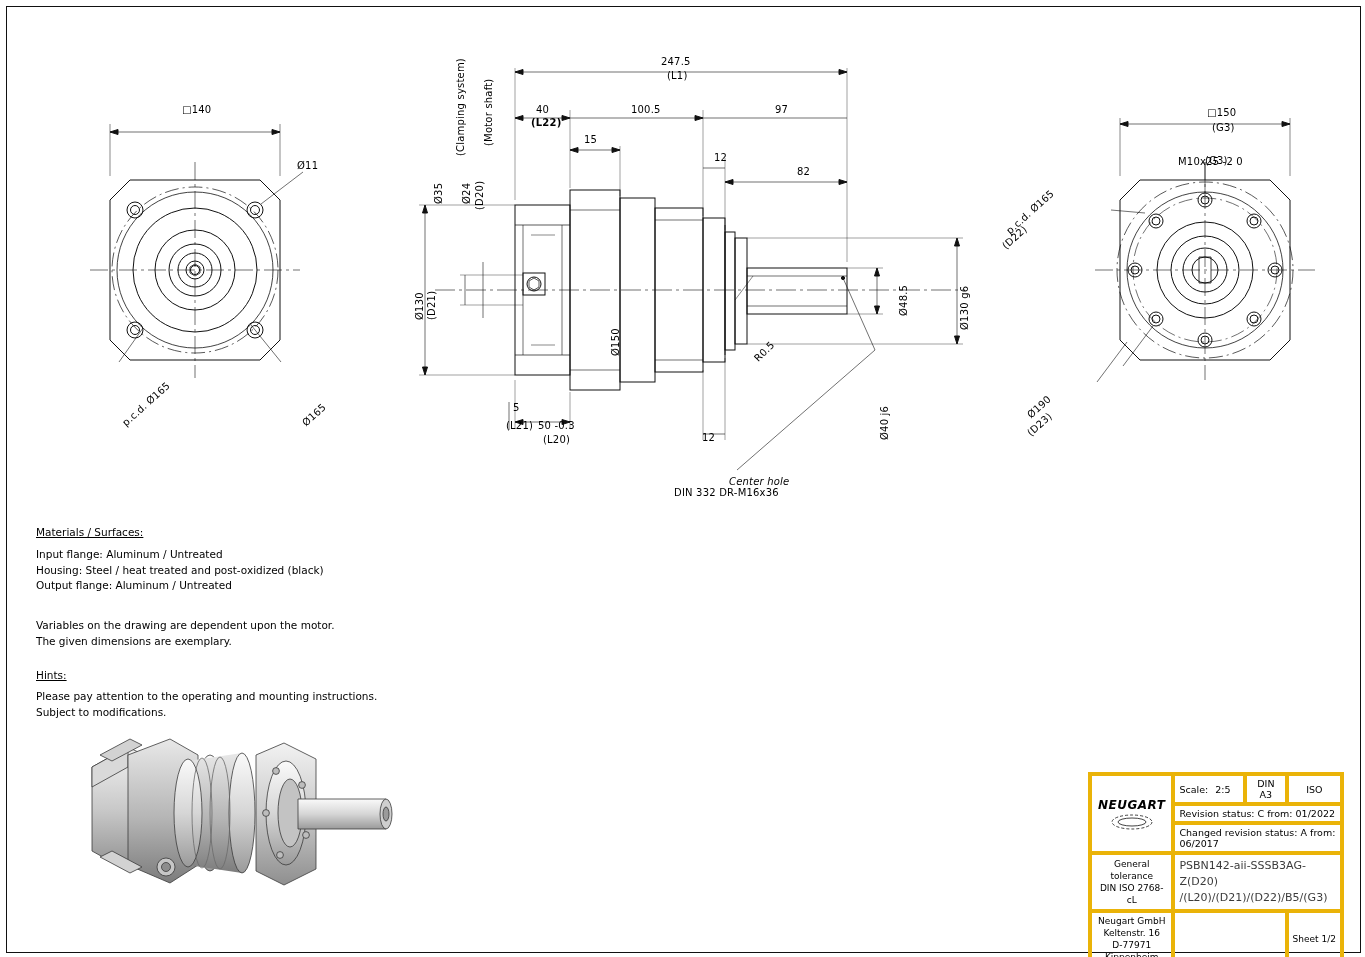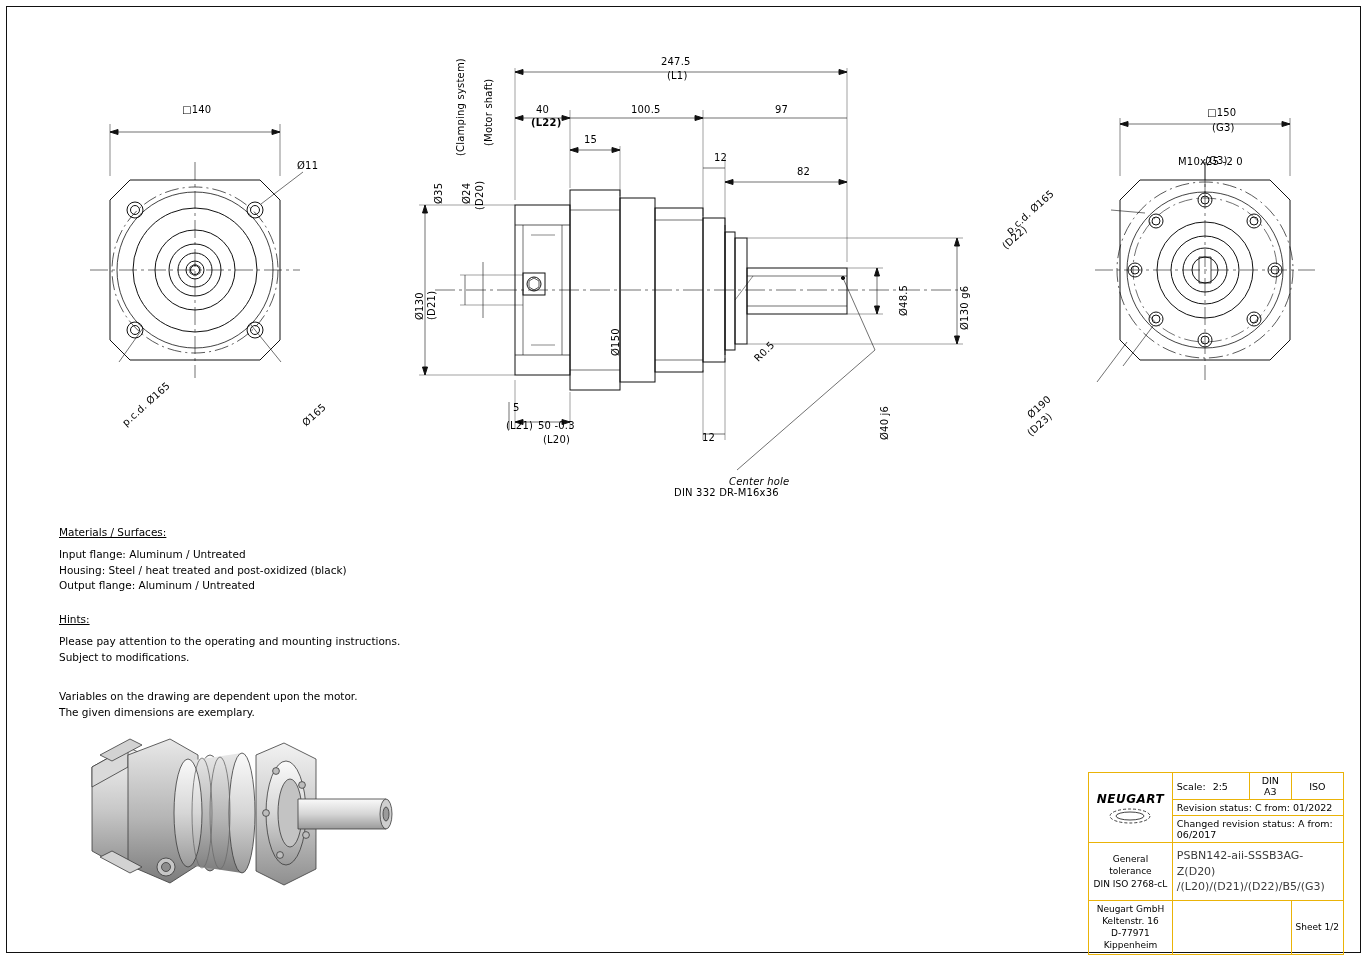--- a/index.html
+++ b/index.html
@@ -6,25 +6,25 @@
   body{width:1365px;height:957px;position:relative;overflow:hidden;
        font-family:"DejaVu Sans", sans-serif;color:#000;}
   .sheet{position:absolute;left:0;top:0;width:1365px;height:957px;}
   .border{position:absolute;left:6px;top:6px;width:1353px;height:945px;border:1px solid #111;}
   svg{display:block;}
   .lbl{position:absolute;font-size:10px;line-height:1.25;white-space:pre;color:#000;
        font-family:"DejaVu Sans", sans-serif;letter-spacing:.2px;}
   .rot90{transform-origin:0 0;transform:rotate(-90deg);}
   .notes{position:absolute;left:36px;top:525px;font-size:10.5px;line-height:1.5;}
   .notes .hd{text-decoration:underline;margin-bottom:6px;display:block;}
-  .notes .blk{margin-bottom:18px;margin-left:23px;}
+  .notes .blk{margin-bottom:18px;}
   
   .tb{position:absolute;left:1088px;top:772px;width:256px;height:175px;}
   .tb table{border-collapse:collapse;width:256px;height:175px;font-size:9.5px;}
-  .tb td{border:1px solid #eab308;padding:2px 4px;vertical-align:middle;}
+  .tb td{border:4px solid #eab308;padding:2px 4px;vertical-align:middle;}
   .tb .ctr{text-align:center;}
   .tb .big{font-size:11px;color:#3b3b3b;text-align:left;line-height:1.45;}
   .logo{font-style:italic;font-weight:bold;font-size:12px;letter-spacing:.5px;text-align:center;}
   .small{font-size:9px;line-height:1.35;text-align:center;}
 </style>
 </head>
 <body>
 
 <div class="sheet">
   <div class="border"></div>
@@ -266,28 +266,28 @@
   <div class="lbl rot90" style="left:1025px;top:412px;transform:rotate(-42deg);">Ø190</div>
   <div class="lbl rot90" style="left:1025px;top:430px;transform:rotate(-42deg);">(D23)</div>
 
   <div class="notes">
     <div class="blk">
       <span class="hd">Materials / Surfaces:</span>
       <div>Input flange: Aluminum / Untreated</div>
       <div>Housing: Steel / heat treated and post-oxidized (black)</div>
       <div>Output flange: Aluminum / Untreated</div>
     </div>
+    <div class="blk" style="margin-top:24px;">
+      <div>Variables on the drawing are dependent upon the motor.</div>
+      <div>The given dimensions are exemplary.</div>
+    </div>
     <div class="blk">
       <span class="hd">Hints:</span>
       <div>Please pay attention to the operating and mounting instructions.</div>
       <div>Subject to modifications.</div>
-    </div>
-    <div class="blk" style="margin-top:24px;">
-      <div>Variables on the drawing are dependent upon the motor.</div>
-      <div>The given dimensions are exemplary.</div>
     </div>
   </div>
 
   <svg width="330" height="230" style="position:absolute;left:70px;top:725px">
     <defs>
       <linearGradient id="g1" x1="0" y1="0" x2="0" y2="1">
         <stop offset="0%" stop-color="#f2f2f2"></stop>
           <stop offset="50%" stop-color="#c9c9c9"></stop>
           <stop offset="100%" stop-color="#8f8f8f"></stop>
       </linearGradient>

